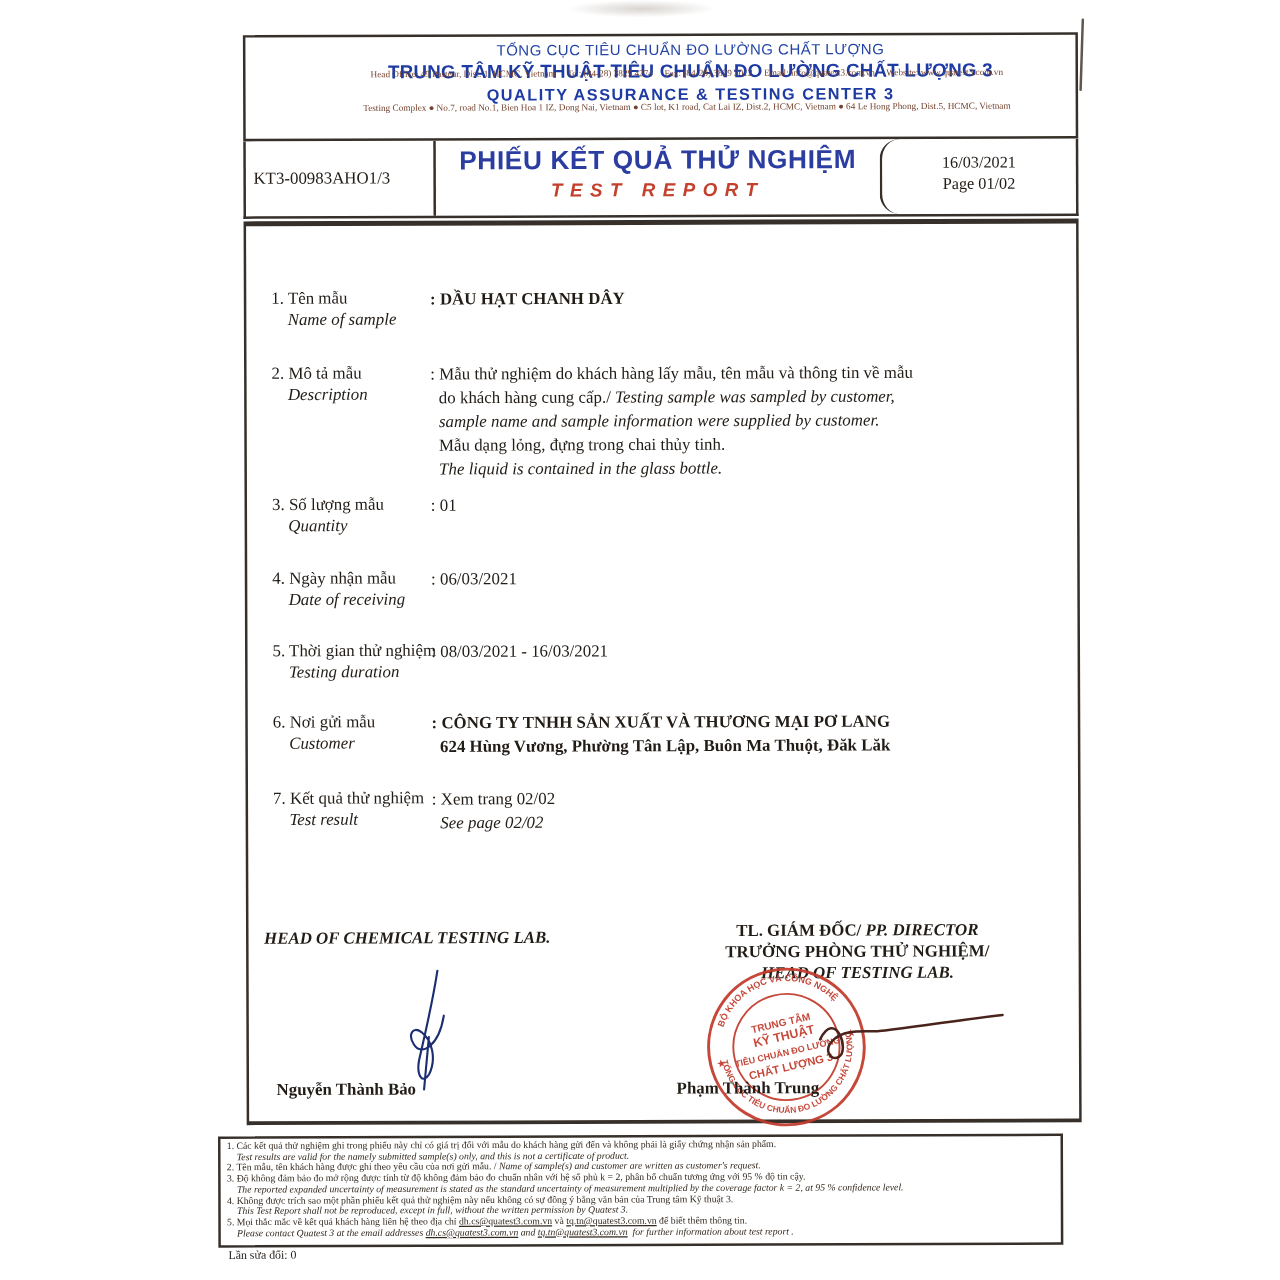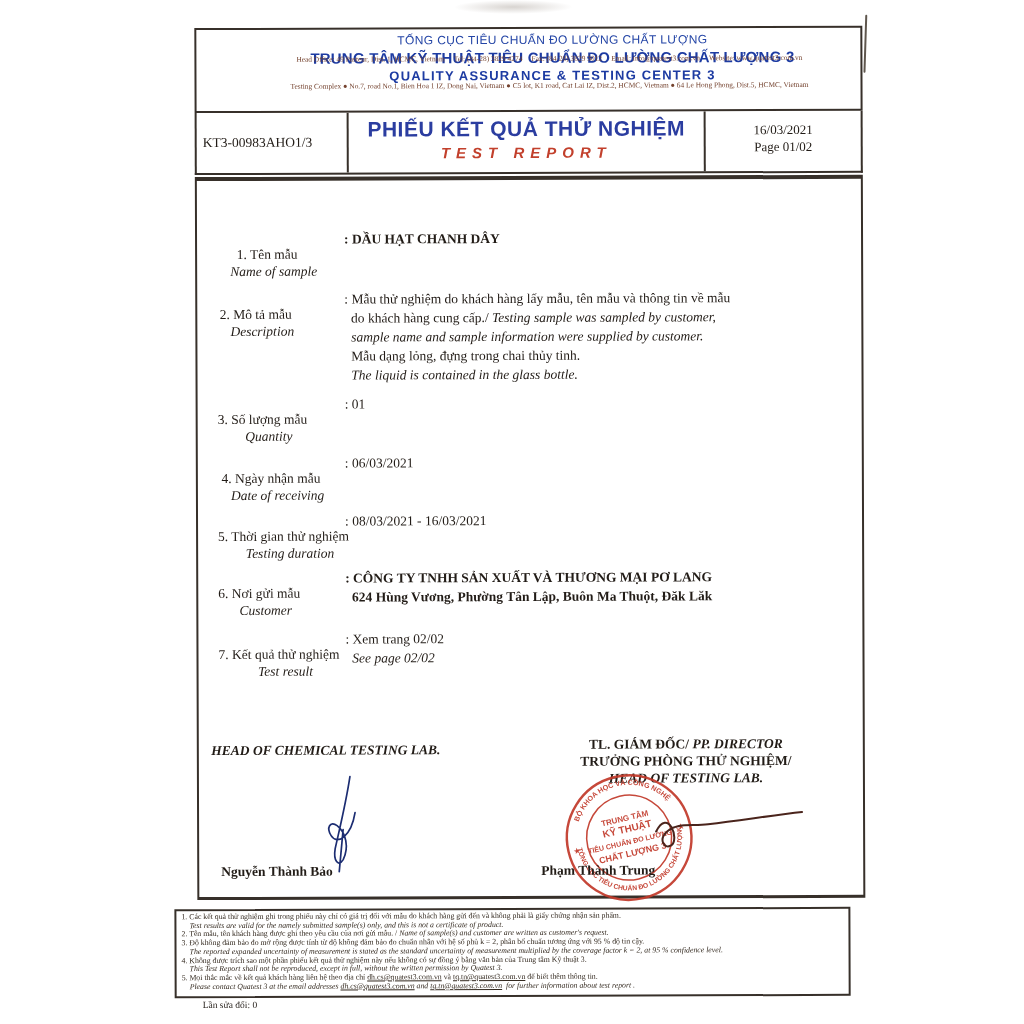--- a/index.html
+++ b/index.html
@@ -21,27 +21,27 @@
   .org3{font-size:13px;font-weight:bold;color:#1d3ba2;letter-spacing:1.2px;margin-top:2px;}
   .contact{position:absolute;left:46px;right:4px;bottom:2px;text-align:center;
            font-size:7.4px;line-height:8.8px;color:#74422e;white-space:pre;}
 
   
   .title-table{display:flex;border:2px solid #37302a;border-top:none;border-bottom:2px solid #37302a;height:60px;box-sizing:content-box;}
   .tt-left{width:144px;border-right:2px solid #37302a;display:flex;align-items:center;padding-left:6px;font-size:13.5px;}
   .tt-center{flex:1;text-align:center;padding-top:5px;}
   .title-vi{font-family:"Liberation Sans",sans-serif;font-weight:bold;font-size:21px;color:#2b3da0;letter-spacing:0.5px;}
   .title-en{font-family:"Liberation Sans",sans-serif;font-weight:bold;font-style:italic;font-size:15px;color:#c2402c;letter-spacing:6px;margin-top:3px;}
-  .tt-right{width:155px;border-left:2px solid #37302a;text-align:center;font-size:13px;padding-top:10px;line-height:17px;}
+  .tt-right{width:155px;border-left:2px solid #37302a;text-align:center;font-size:13px;padding-top:10px;line-height:17px;border-radius:16px;}
 
   
   .main-box{position:relative;margin-top:2px;border:2px solid #37302a;border-top:4px solid #37302a;border-bottom:3px solid #37302a;
             height:723px;box-sizing:border-box;background:#fff;}
   .field{position:absolute;left:0;width:100%;}
-  .f-label{position:absolute;left:20px;top:16px;font-size:13.5px;line-height:17px;white-space:pre;text-align:center;}
+  .f-label{position:absolute;left:20px;top:0;font-size:13.5px;line-height:17px;white-space:pre;}
   .f-en{font-style:italic;padding-left:13px;}
   .f-val{position:absolute;left:147px;top:0;font-size:13.5px;line-height:19px;white-space:pre;}
   .sb{font-weight:bold;} .si{font-style:italic;} .su{text-decoration:underline;}
 
   
   .sig-left{position:absolute;left:7px;top:561px;width:240px;text-align:center;font-weight:bold;font-size:13.5px;line-height:17px;}
   .sig-right{position:absolute;left:367px;top:556px;width:240px;text-align:center;font-weight:bold;font-size:13.5px;line-height:17px;}
   .sig-en{font-style:italic;}
   .sig-name-left{position:absolute;left:22px;top:683px;width:240px;font-weight:bold;font-size:13.5px;}
   .sig-name-right{position:absolute;left:342px;top:683px;width:240px;text-align:left;font-weight:bold;font-size:13.5px;}
@@ -49,21 +49,21 @@
   .sig-svg-right{position:absolute;left:447px;top:612px;}
   .stamp-wrap{position:absolute;left:364px;top:592px;width:132px;height:132px;transform:rotate(-13deg);opacity:0.93;}
 
   
   .notes{position:absolute;left:173px;top:908px;width:676px;height:89px;border:2px solid #37302a;box-sizing:border-box;
          padding:2px 5px;font-size:7.8px;line-height:8.7px;color:#33291f;overflow:hidden;}
   .note-line{white-space:pre;}
   .note-ind{padding-left:8px;}
 
   
-  .footer-left{position:absolute;left:181px;top:999px;font-size:9.5px;margin-left:20px;}
+  .footer-left{position:absolute;left:181px;top:999px;font-size:9.5px;}
   .footer-center{position:absolute;left:415px;top:1000px;width:200px;text-align:center;font-size:11px;margin-top:27px;}
   .footer-right{position:absolute;left:778px;top:1035px;width:100px;text-align:center;font-size:9.5px;}
 
   
   .artifact-line{position:absolute;left:866px;top:16px;width:2px;height:58px;background:#43392f;transform:rotate(2deg);border-radius:2px;opacity:.85;}
   .smudge{position:absolute;left:455px;top:0;width:120px;height:14px;
           background:radial-gradient(ellipse at center,rgba(125,112,100,.30),rgba(255,255,255,0) 70%);}
 </style>
 </head>
 <body>

